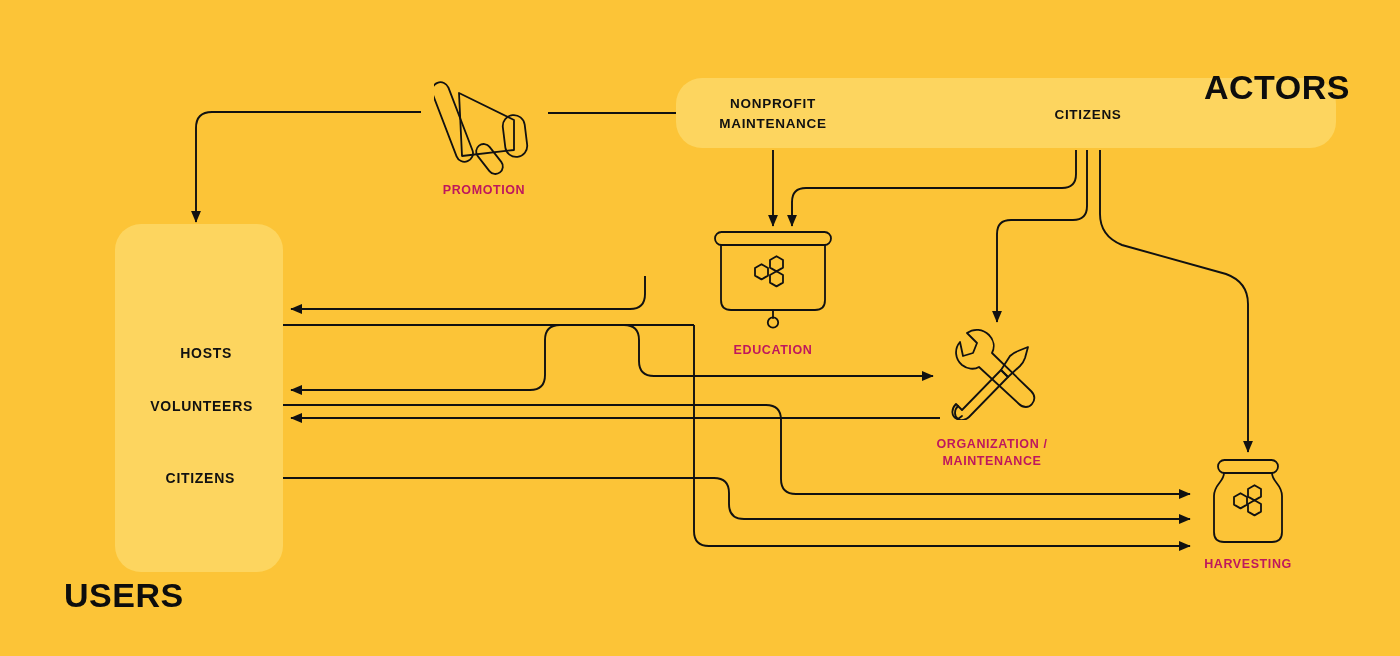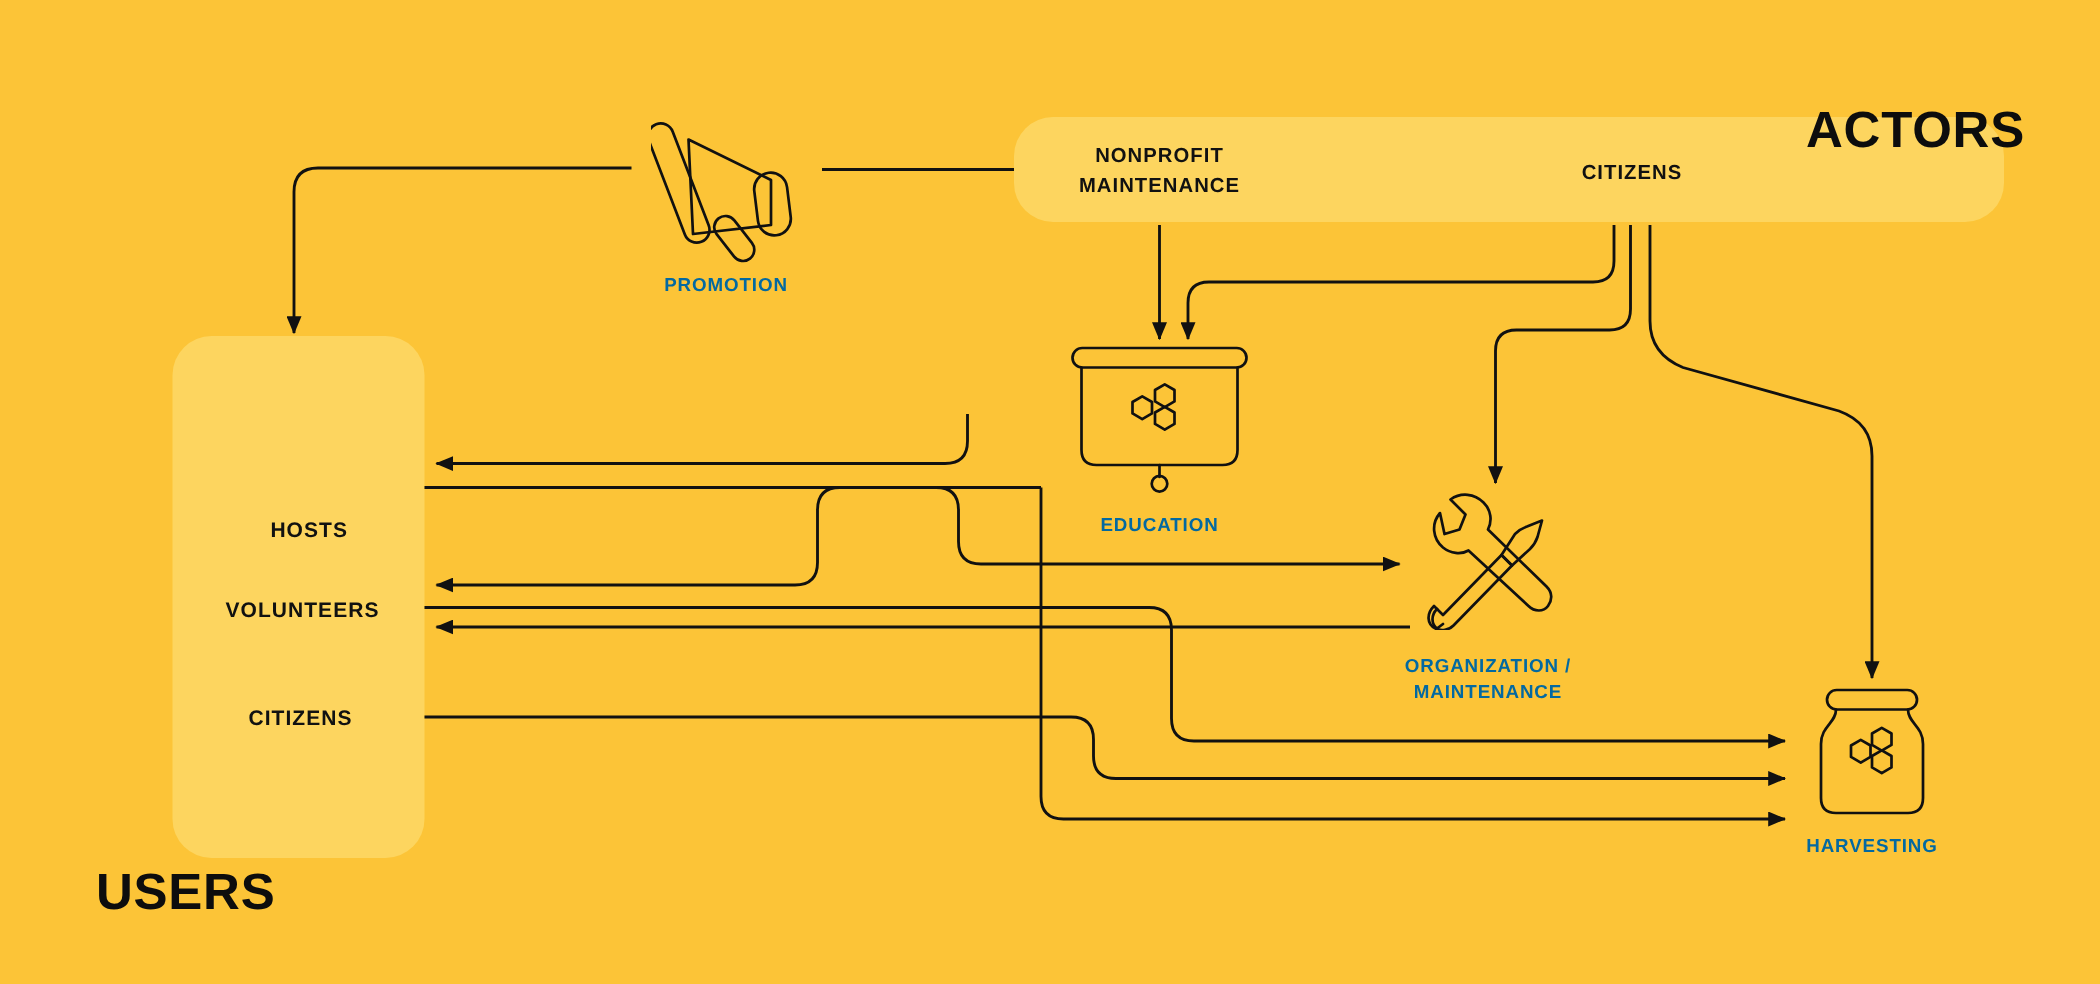--- a/index.html
+++ b/index.html
@@ -59,21 +59,21 @@
   }
   .node-icon {
     position: absolute;
     left: 0;
     top: 0;
   }
   .node-caption {
     position: absolute;
     font-size: 12.5px;
     font-weight: 700;
-    color: #0369a1;
+    color: #be185d;
     letter-spacing: 0.6px;
     text-align: center;
     line-height: 1.35;
     white-space: pre-line;
     width: 220px;
   }
 </style>
 </head>
 <body>
 

